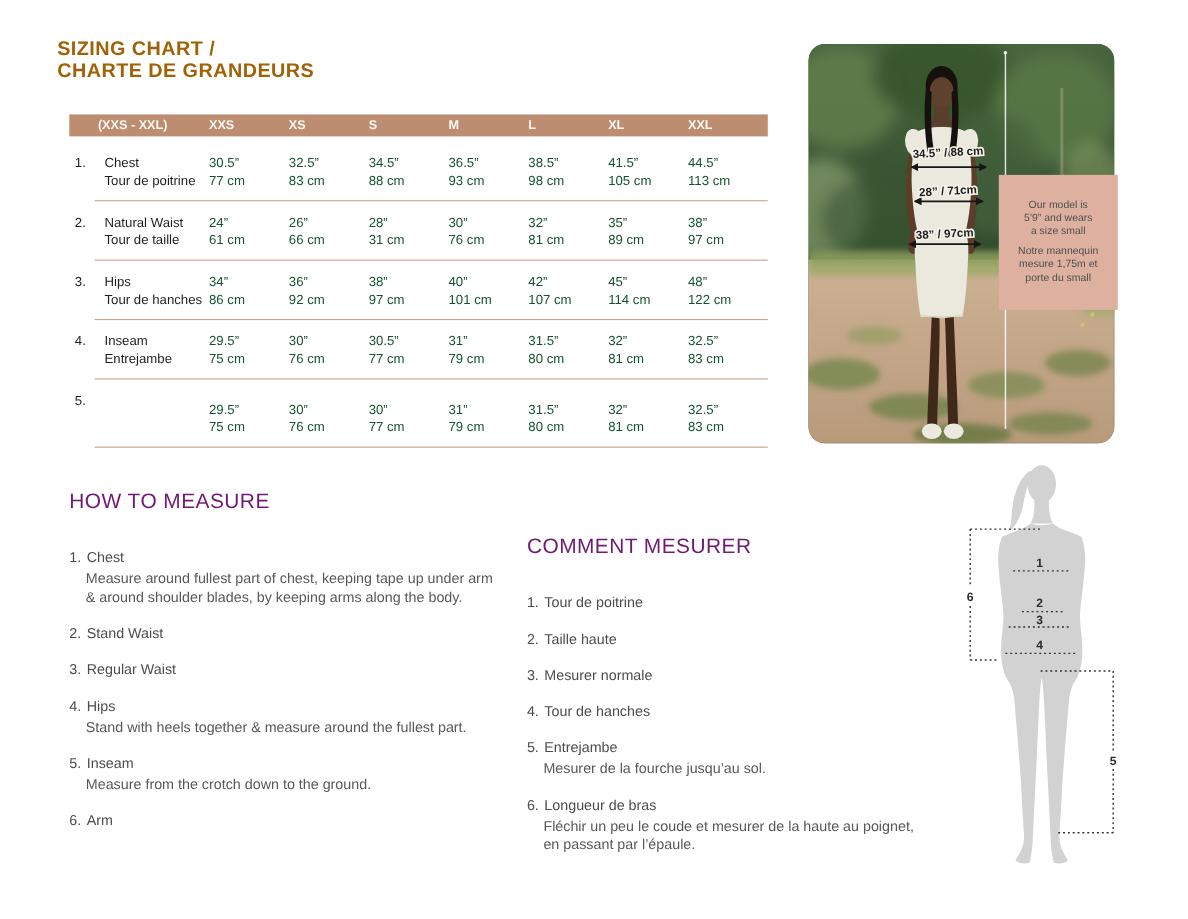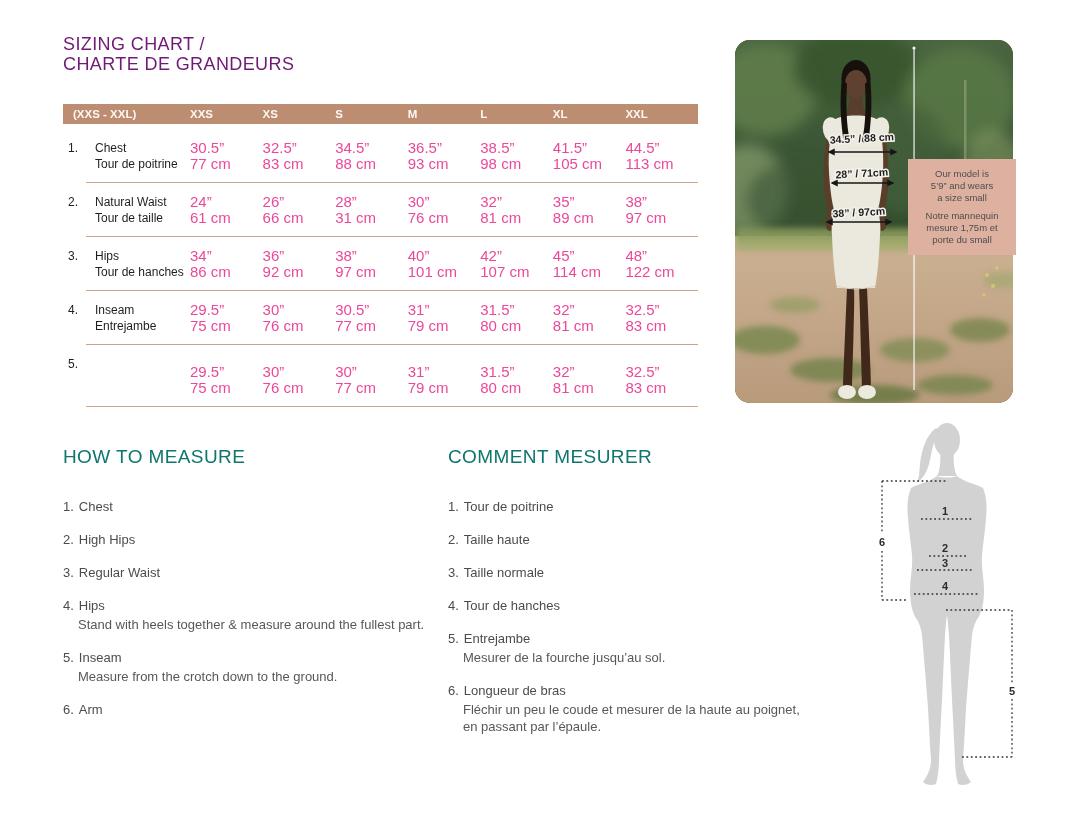--- a/index.html
+++ b/index.html
@@ -2,52 +2,52 @@
 <html><head>
 <meta charset="utf-8">
 <style>
   html,body{margin:0;padding:0;background:#ffffff;}
   body{width:1080px;height:835px;position:relative;overflow:hidden;
        font-family:"Liberation Sans",sans-serif;color:#3f3f3f;
        -webkit-font-smoothing:antialiased;}
   #page{position:absolute;inset:0;}
 
   
-  .page-title{position:absolute;left:63px;top:34px;font-size:18px;line-height:20px;
-              color:#701a75;letter-spacing:.4px;font-weight:400;white-space:pre-line;}
+  .page-title{position:absolute;left:52px;top:34px;font-size:18px;line-height:20px;
+              color:#a16207;letter-spacing:.4px;font-weight:700;white-space:pre-line;}
 
   
   .size-table{position:absolute;left:63px;top:104px;width:635px;}
   .thead{display:grid;grid-template-columns:127px repeat(7,1fr);
          background:#bd8d72;color:#fcf7f2;font-size:11.5px;font-weight:bold;
          height:20px;align-items:center;}
-  .thead .h0{padding-left:10px;}
+  .thead .h0{padding-left:26px;}
   .trow{display:grid;grid-template-columns:127px repeat(7,1fr);padding:11px 0 10px;}
   .trow.first{padding-top:16px;}
   .name-cell{display:flex;font-size:12px;line-height:16px;color:#1e1e1e;}
   .rnum{width:27px;padding-left:5px;flex:none;}
   .lbl-fr{white-space:pre-line;}
-  .val{font-size:15px;line-height:16px;color:#ec4899;white-space:pre-line;}
+  .val{font-size:12px;line-height:16px;color:#14532d;white-space:pre-line;}
   .trow.r5 .val{padding-top:8px;}
   .rule{height:1px;background:#c9a287;margin-left:23px;}
 
   
   .photo{position:absolute;left:735px;top:40px;width:278px;height:363px;
          border-radius:15px;overflow:hidden;background:#3b5733;}
   .photo svg{display:block;}
-  .note{position:absolute;left:908px;top:159px;width:108px;height:96px;
+  .note{position:absolute;left:908px;top:159px;width:108px;height:122px;
         background:#ddb0a0;color:#4e4e4e;font-size:9.5px;line-height:12px;
         text-align:center;display:flex;flex-direction:column;justify-content:center;
         gap:6px;white-space:pre-line;z-index:3;}
 
   
   .measure-sec{position:absolute;top:446px;width:412px;font-size:13px;color:#4c4c4c;}
   .sec-en{left:63px;}
-  .sec-fr{left:448px;}
-  .sec-title{font-size:19px;letter-spacing:.4px;color:#0f766e;font-weight:400;
+  .sec-fr{left:479px;margin-top:41px;}
+  .sec-title{font-size:19px;letter-spacing:.4px;color:#701a75;font-weight:400;
              margin:0 0 30px 0;}
   .m-item{margin-bottom:16px;}
   .m-name{display:flex;line-height:17px;}
   .m-num{margin-right:5px;flex:none;}
   .m-desc{margin:2px 0 0 15px;line-height:17px;color:#585858;white-space:pre-line;}
   .m-desc:empty{display:none;}
 
   
   .figure{position:absolute;left:866px;top:420px;width:160px;height:400px;z-index:1;}
   .fig-num{font-size:11px;font-weight:bold;fill:#2c2c2c;}
@@ -300,25 +300,27 @@
 porte du small</div>
   </div>
 
   <div class="measure-sec sec-en">
     <h2 class="sec-title">HOW TO MEASURE</h2>
     <div class="m-item">
       <div class="m-name">
           <span class="m-num">1.</span>
           <span>Chest</span>
         </div>
+      <div class="m-desc">Measure around fullest part of chest, keeping tape up under arm
+&amp; around shoulder blades, by keeping arms along the body.</div>
     </div>
     <div class="m-item">
       <div class="m-name">
           <span class="m-num">2.</span>
-          <span>High Hips</span>
+          <span>Stand Waist</span>
         </div>
 
     </div>
     <div class="m-item">
       <div class="m-name">
           <span class="m-num">3.</span>
           <span>Regular Waist</span>
         </div>
 
     </div>
@@ -355,21 +357,21 @@
     <div class="m-item">
       <div class="m-name">
           <span class="m-num">2.</span>
           <span>Taille haute</span>
         </div>
 
     </div>
     <div class="m-item">
       <div class="m-name">
           <span class="m-num">3.</span>
-          <span>Taille normale</span>
+          <span>Mesurer normale</span>
         </div>
 
     </div>
     <div class="m-item">
       <div class="m-name">
           <span class="m-num">4.</span>
           <span>Tour de hanches</span>
         </div>
     </div>
     <div class="m-item">

